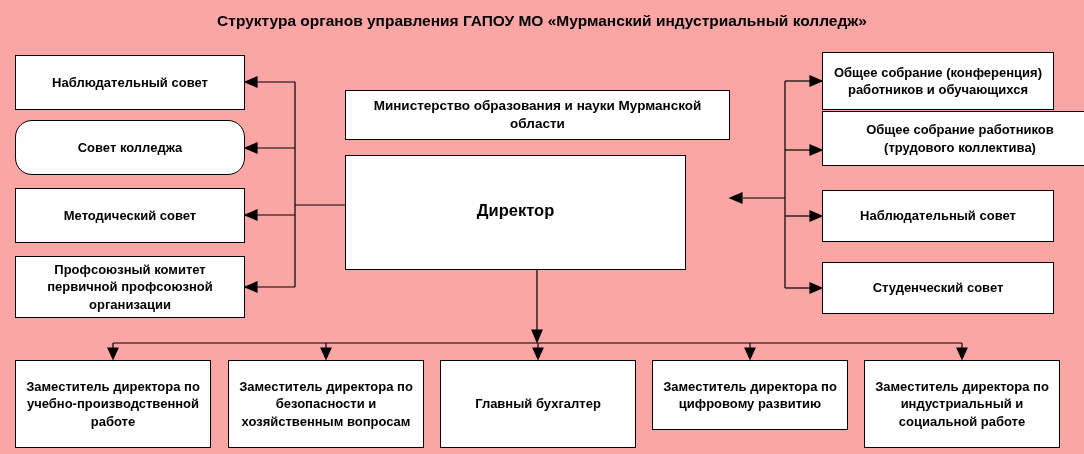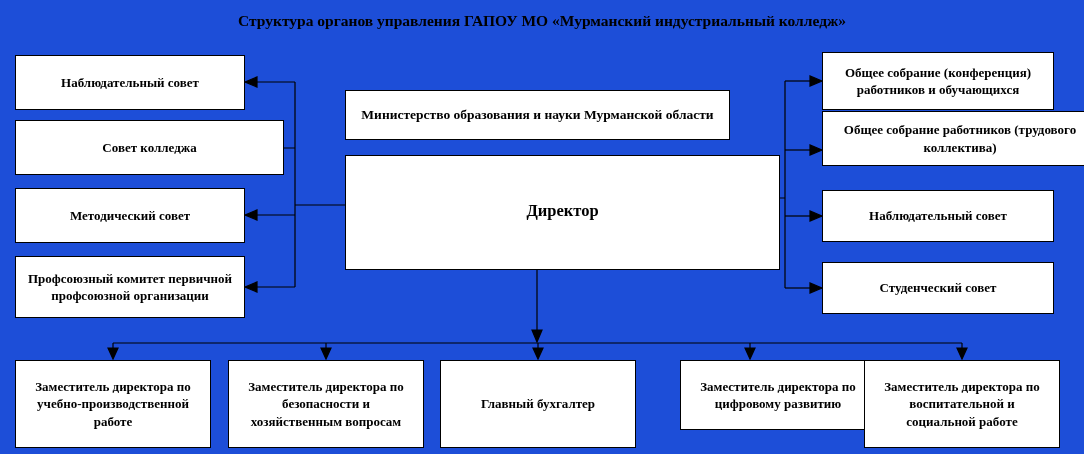--- a/index.html
+++ b/index.html
@@ -1,20 +1,20 @@
 <!DOCTYPE html>
 <html><head>
 <meta charset="utf-8">
 <style>
   html,body { margin:0; padding:0; background:#ffffff; }
   .canvas {
     position:relative;
     width:1084px; height:454px;
-    background:#1d4ed8;
-    font-family:Liberation Serif, serif;
+    background:#fca5a5;
+    font-family:Liberation Sans, sans-serif;
     color:#000;
     overflow:hidden;
   }
   .title {
     position:absolute; top:12px; left:0; width:100%;
     text-align:center; font-weight:bold; font-size:15.5px;
   }
   .node {
     position:absolute;
     border:1px solid #000;
@@ -84,34 +84,34 @@
       <line x1="538" y1="343" x2="538" y2="349"></line>
       <polygon points="538,359 533,348 543,348"></polygon>
       <line x1="750" y1="343" x2="750" y2="349"></line>
       <polygon points="750,359 745,348 755,348"></polygon>
       <line x1="962" y1="343" x2="962" y2="349"></line>
       <polygon points="962,359 957,348 967,348"></polygon>
     </g>
   </svg>
 
   <div class="node" style="left:15px; top:55px;  width:230px; height:55px;padding-left:10px;">Наблюдательный совет</div>
-  <div class="node" style="left:15px; top:120px; width:269px; height:55px;">Совет колледжа</div>
+  <div class="node" style="left:15px; top:120px; width:230px; height:55px;border-radius:17px;">Совет колледжа</div>
   <div class="node" style="left:15px; top:188px; width:230px; height:55px;">Методический совет</div>
   <div class="node" style="left:15px; top:256px; width:230px; height:62px;">Профсоюзный комитет первичной профсоюзной организации</div>
 
   <div class="node center" style="left:345px; top:90px; width:385px; height:50px;">Министерство образования и науки Мурманской области</div>
 
-  <div class="node center" style="left:345px; top:155px; width:435px; height:115px;">
+  <div class="node center" style="left:345px; top:155px; width:341px; height:115px;">
     <span class="director-heading">Директор</span>
   </div>
 
   <div class="node" style="left:822px; top:52px;  width:232px; height:58px;">Общее собрание (конференция) работников и обучающихся</div>
   <div class="node" style="left:822px; top:111px; width:276px; height:55px;">Общее собрание работников (трудового коллектива)</div>
   <div class="node" style="left:822px; top:190px; width:232px; height:52px;">Наблюдательный совет</div>
   <div class="node" style="left:822px; top:262px; width:232px; height:52px;">Студенческий совет</div>
 
   <div class="node" style="left:15px;  top:360px; width:196px; height:88px;">Заместитель директора по учебно-производственной работе</div>
   <div class="node" style="left:228px; top:360px; width:196px; height:88px;">Заместитель директора по безопасности и хозяйственным вопросам</div>
   <div class="node" style="left:440px; top:360px; width:196px; height:88px;">Главный бухгалтер</div>
-  <div class="node" style="left:680px; top:360px; width:196px; height:70px;">Заместитель директора по цифровому развитию</div>
-  <div class="node" style="left:864px; top:360px; width:196px; height:88px;">Заместитель директора по воспитательной и социальной работе</div>
+  <div class="node" style="left:652px; top:360px; width:196px; height:70px;">Заместитель директора по цифровому развитию</div>
+  <div class="node" style="left:864px; top:360px; width:196px; height:88px;">Заместитель директора по индустриальный и социальной работе</div>
 
 </div>
 
 </body></html>

